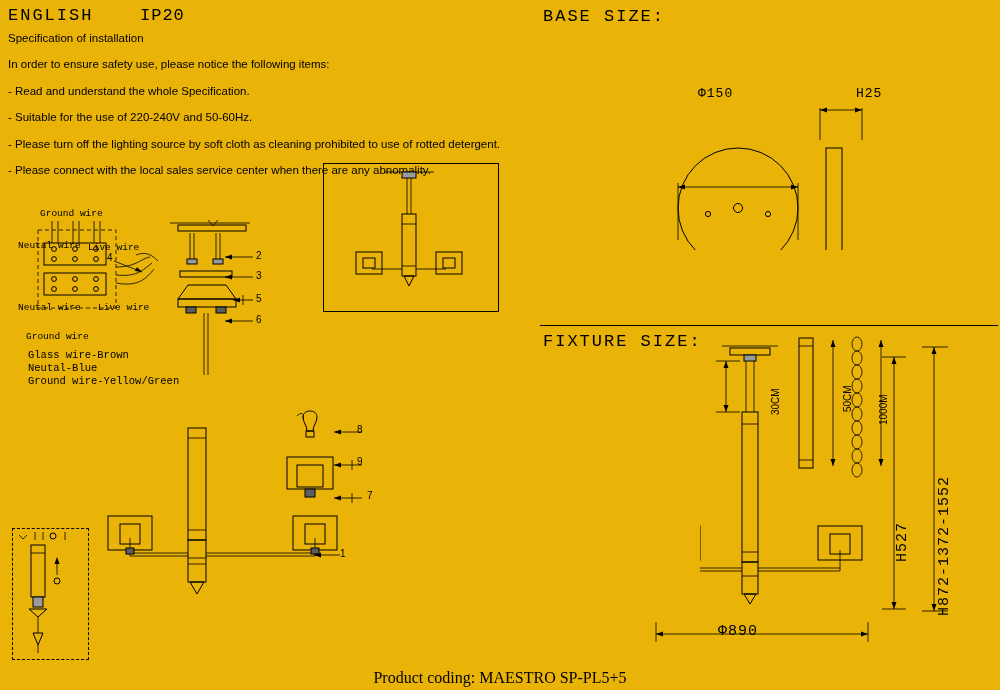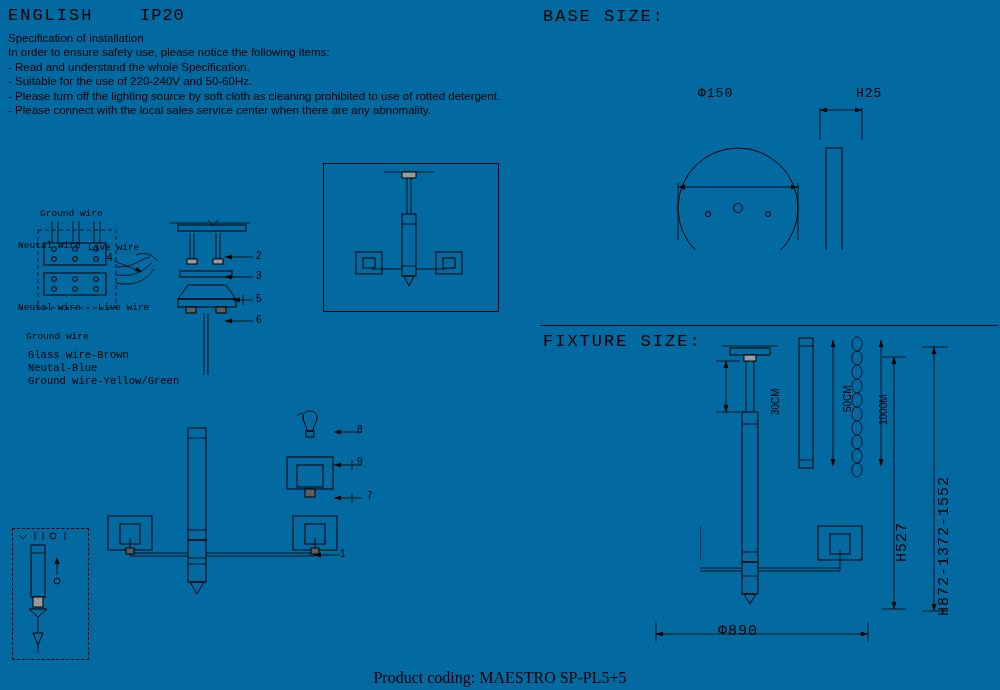--- a/index.html
+++ b/index.html
@@ -4,21 +4,21 @@
 <style>
   html, body {
     margin: 0;
     padding: 0;
     background: #ffffff;
   }
   #page {
     position: relative;
     width: 1000px;
     height: 690px;
-    background: #0369a1;
+    background: #eab308;
     font-family: "Liberation Sans", sans-serif;
     color: #000000;
     overflow: hidden;
   }
   .abs { position: absolute; }
   .mono { font-family: "Liberation Mono", monospace; }
 
   
   #hdr-lang {
     left: 8px; top: 6px;
@@ -32,21 +32,21 @@
   }
   #spec-title {
     left: 8px; top: 32px;
     font-size: 11.5px;
   }
   #spec-list {
     left: 8px; top: 45px;
     font-size: 11.5px;
     line-height: 14.6px;
   }
-  #spec-list div { white-space: nowrap; }
+  #spec-list div { white-space: nowrap; margin-top: 12px; }
 
   #base-size-title {
     left: 543px; top: 7px;
     font-family: "Liberation Mono", monospace;
     font-size: 17px; letter-spacing: 2px;
   }
   #fixture-size-title {
     left: 543px; top: 332px;
     font-family: "Liberation Mono", monospace;
     font-size: 17px; letter-spacing: 2px;

